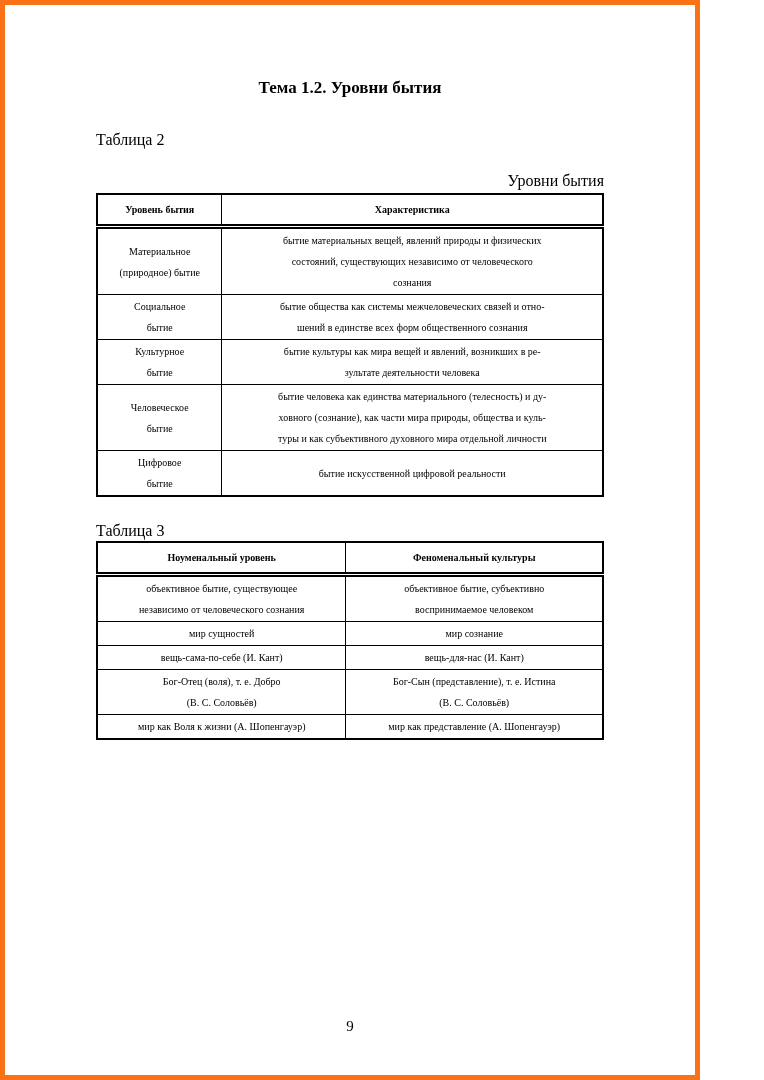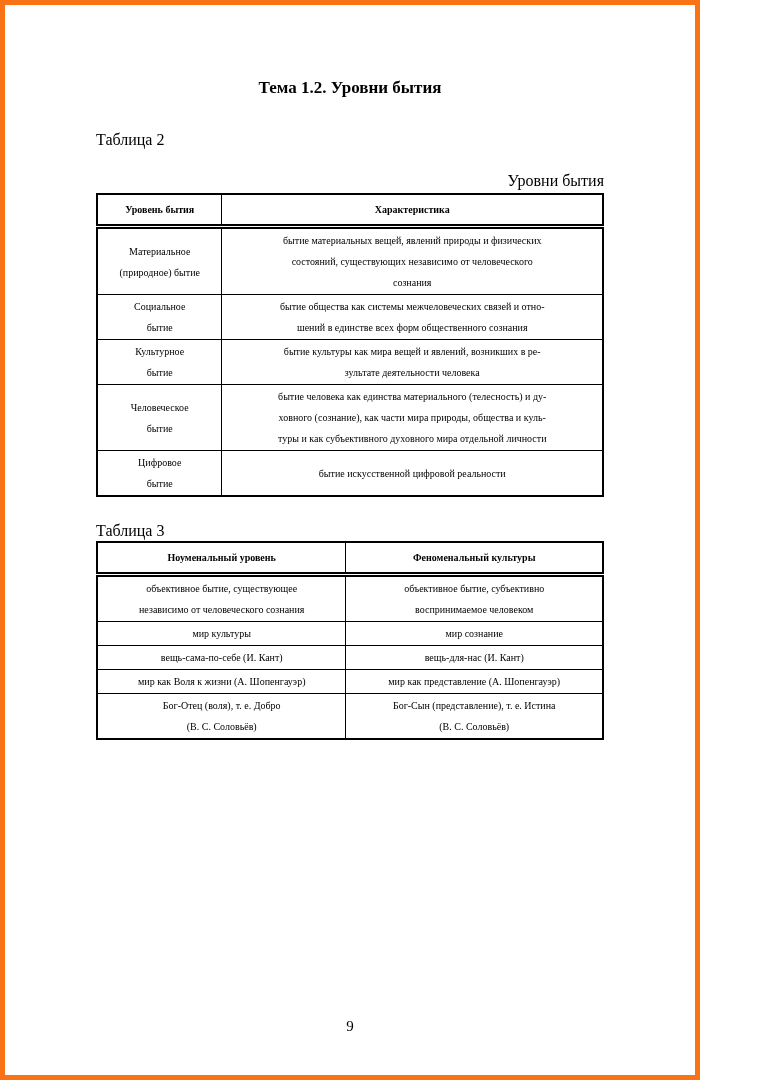--- a/index.html
+++ b/index.html
@@ -153,36 +153,36 @@
         </tr>
       </thead>
       <tbody>
         <tr>
           <td>объективное бытие, существующее
 независимо от человеческого сознания</td>
           <td>объективное бытие, субъективно
 воспринимаемое человеком</td>
         </tr>
         <tr>
-          <td>мир культуры</td>
+          <td>мир сущностей</td>
           <td>мир сознание</td>
         </tr>
         <tr>
           <td>вещь-сама-по-себе (И. Кант)</td>
           <td>вещь-для-нас (И. Кант)</td>
         </tr>
         <tr>
-          <td>мир как Воля к жизни (А. Шопенгауэр)</td>
-          <td>мир как представление (А. Шопенгауэр)</td>
-        </tr>
-        <tr>
           <td>Бог-Отец (воля), т. е. Добро
 (В. С. Соловьёв)</td>
           <td>Бог-Сын (представление), т. е. Истина
 (В. С. Соловьёв)</td>
+        </tr>
+        <tr>
+          <td>мир как Воля к жизни (А. Шопенгауэр)</td>
+          <td>мир как представление (А. Шопенгауэр)</td>
         </tr>
       </tbody>
     </table>
 
   </div>
 
   <div class="page-number">9</div>
 </div>
 
 </body></html>

